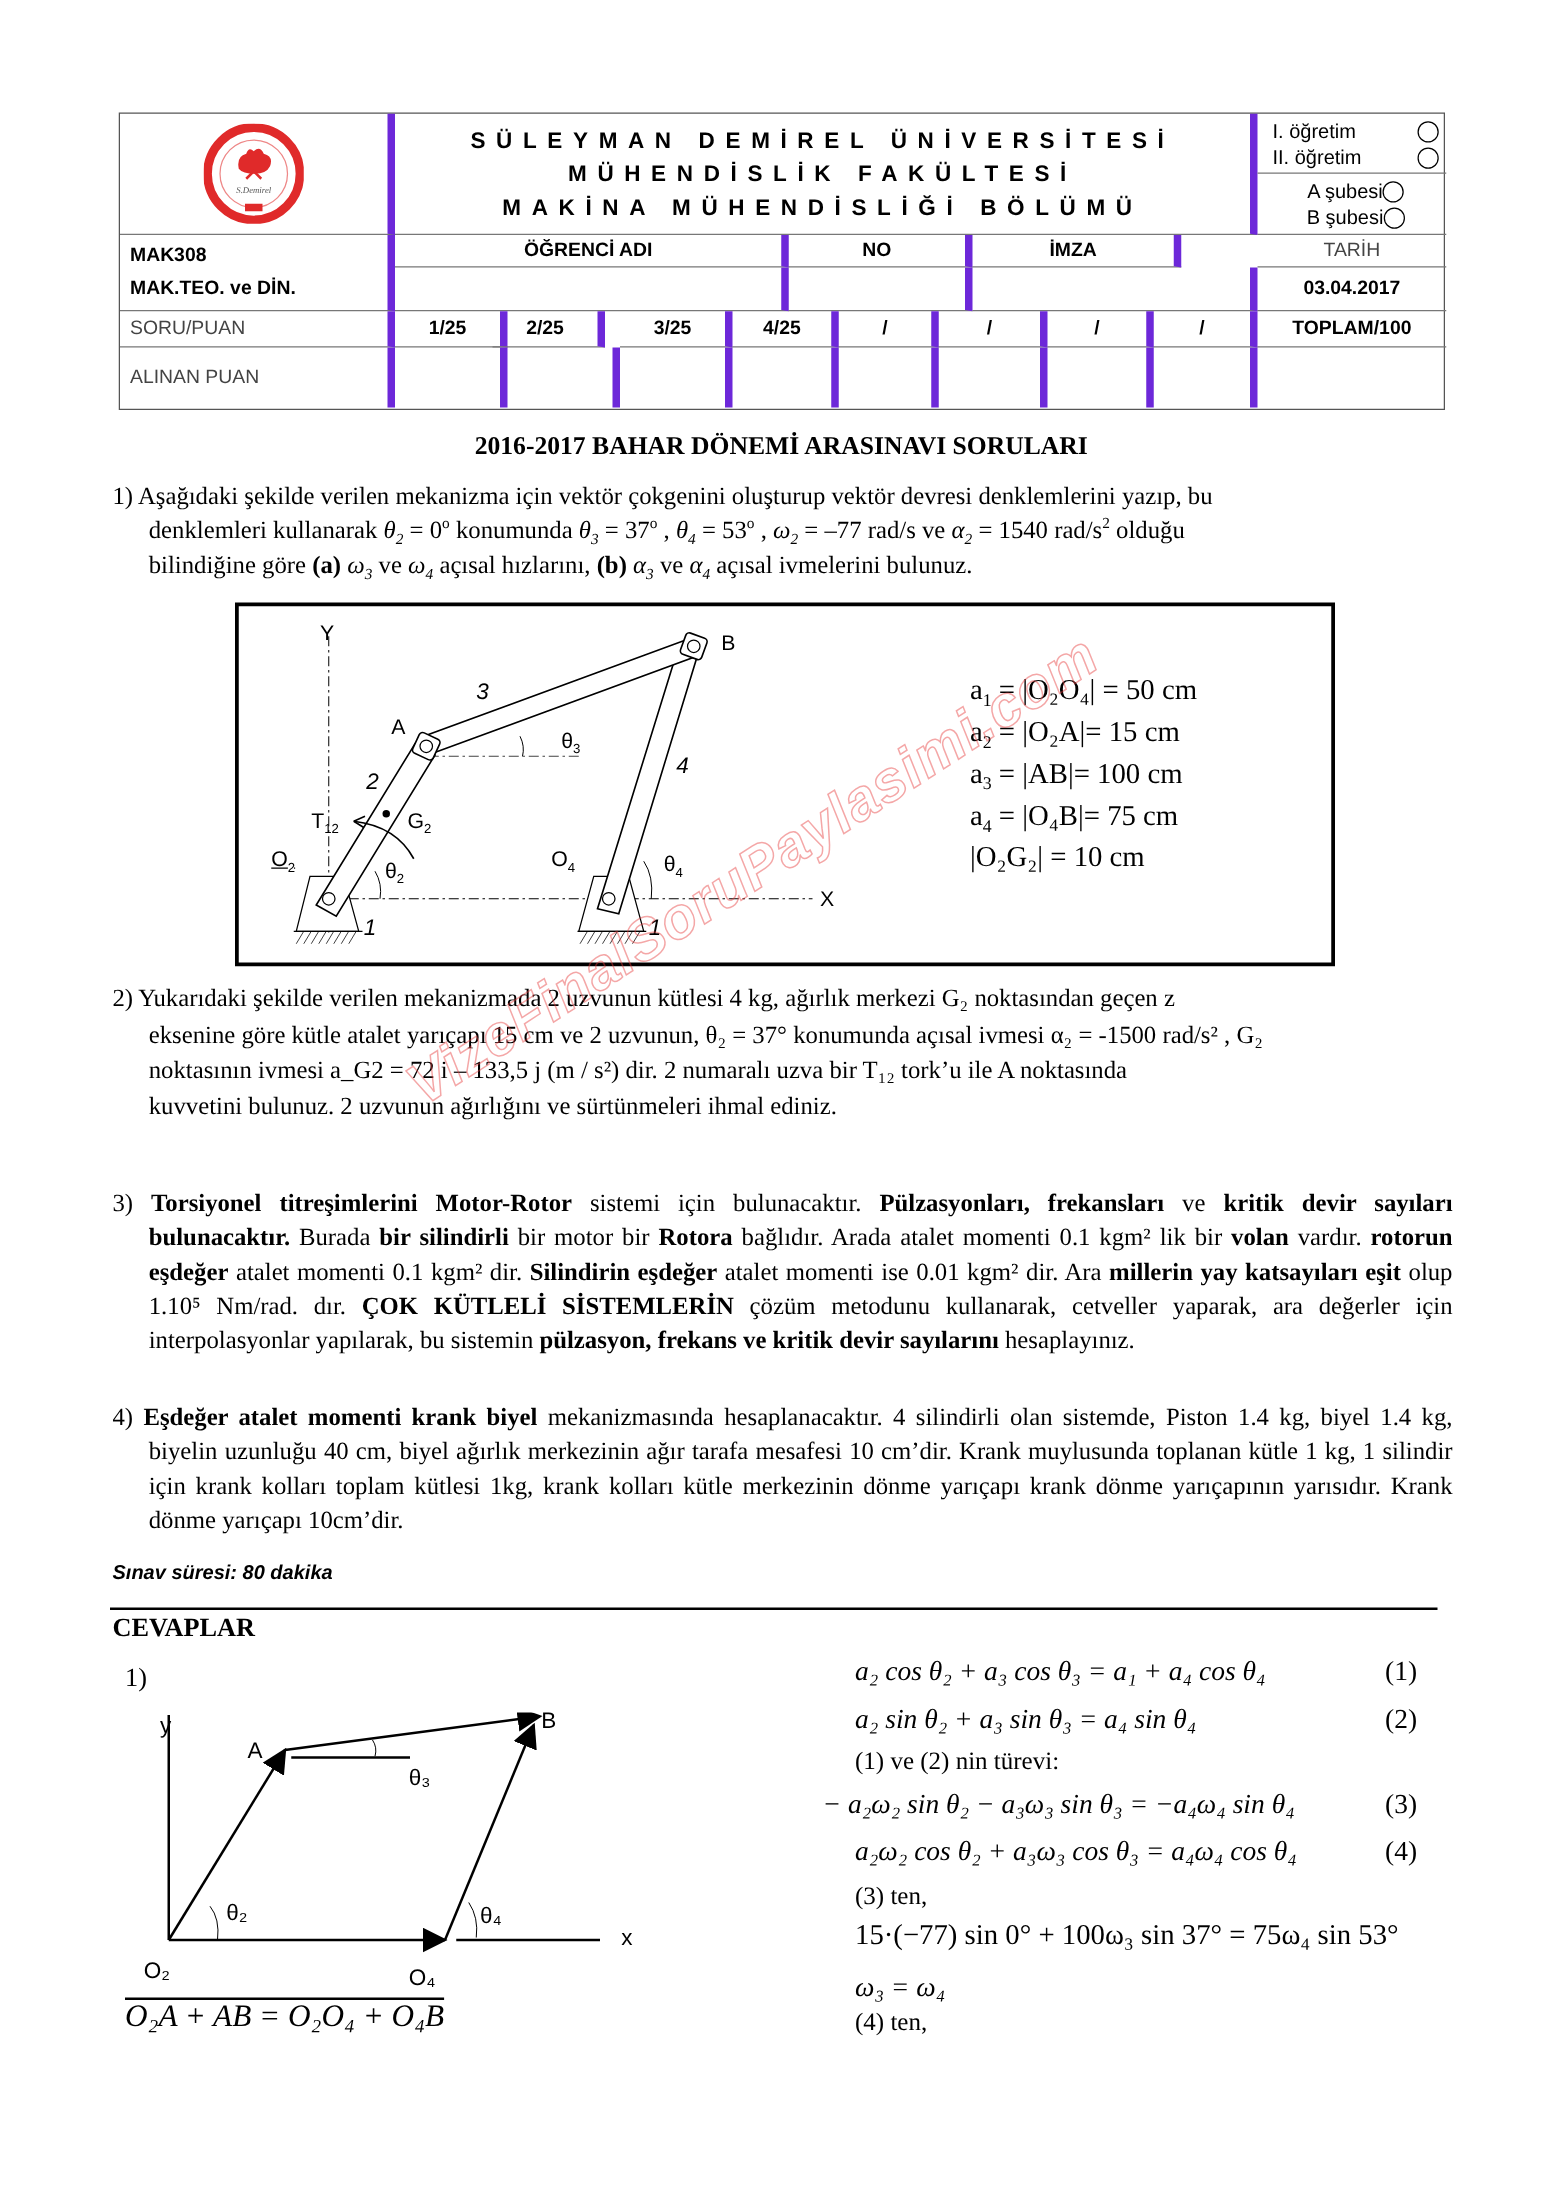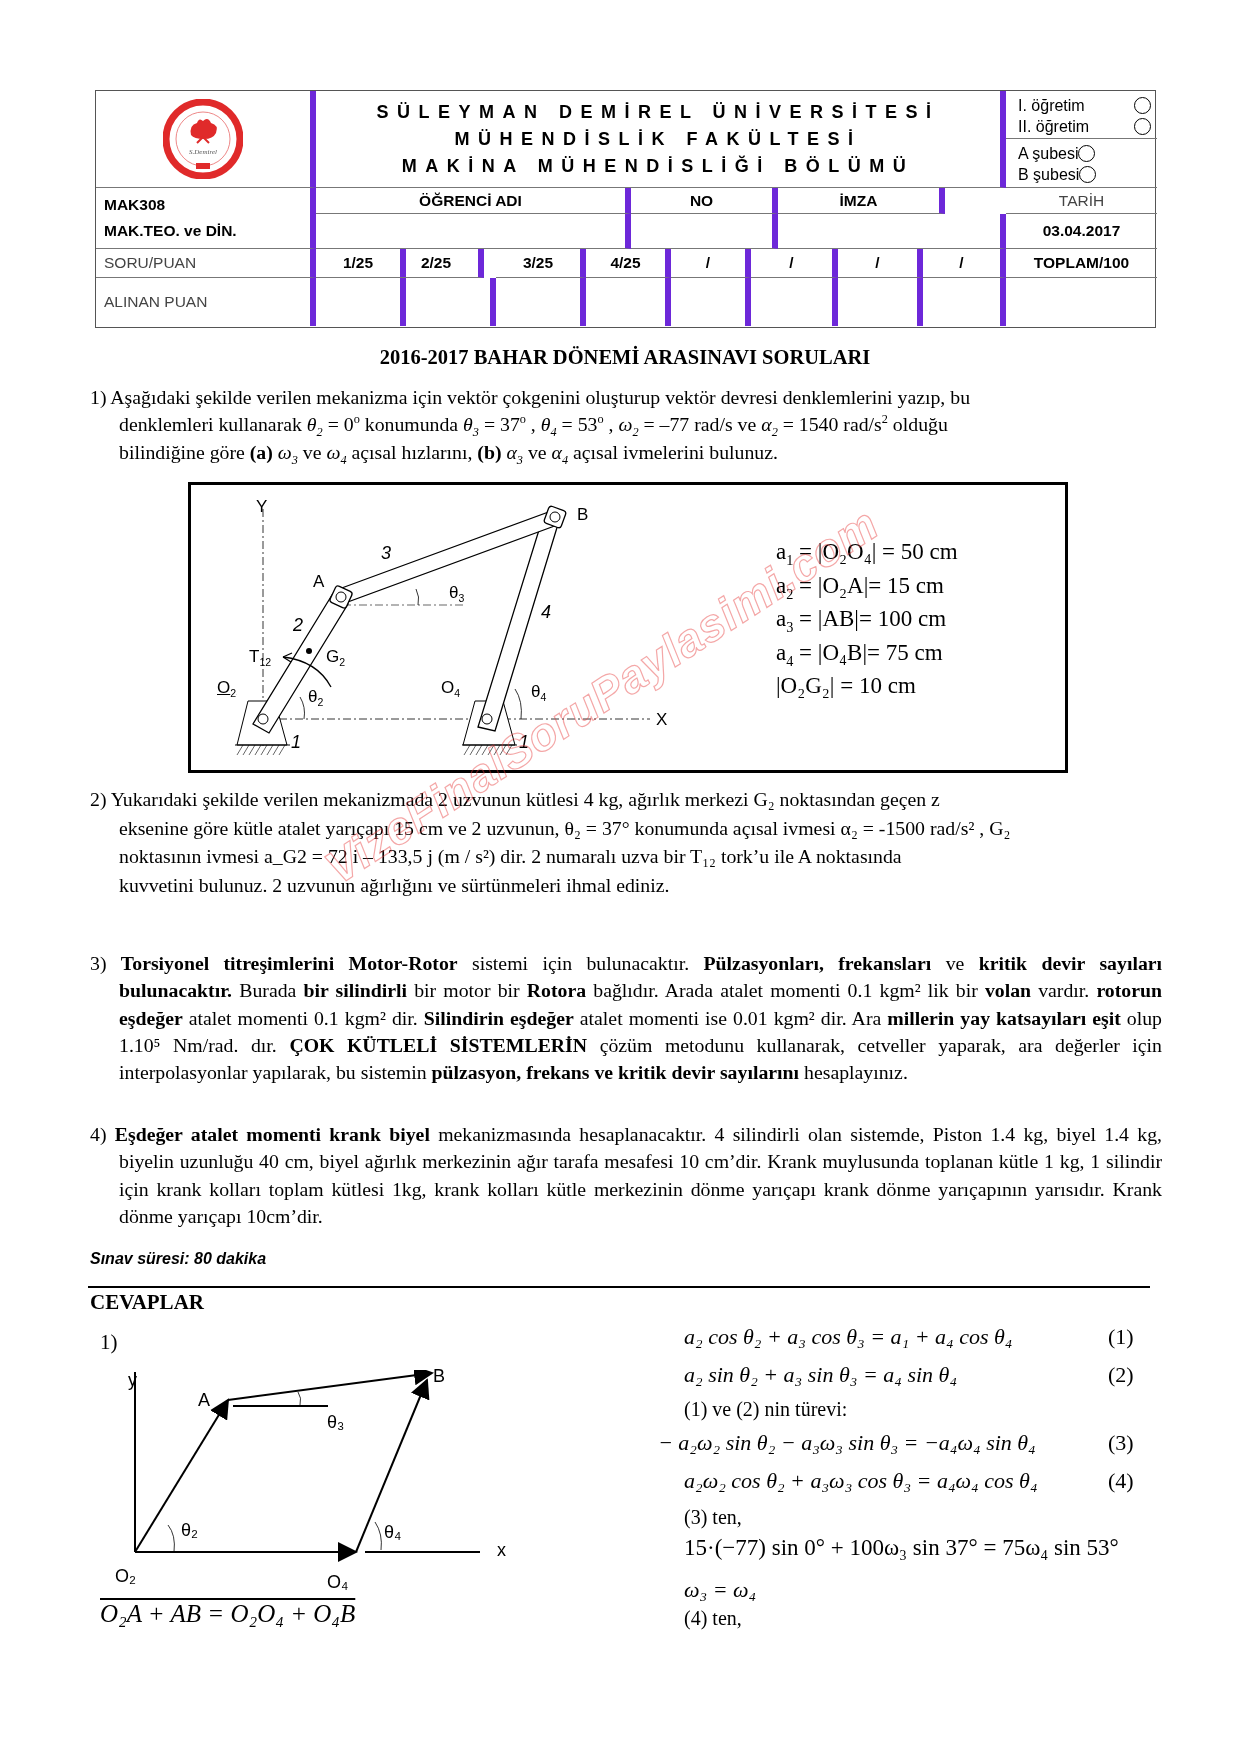--- a/index.html
+++ b/index.html
@@ -56,21 +56,21 @@
   <div class="cell" style="left:910px;top:0;width:151px;height:48px;border-right:none;flex-direction:column;align-items:stretch;padding:2px 6px 0 12px;">
     <div class="opt" style="display:flex;justify-content:space-between;align-items:center;">
       <span>I. öğretim</span>
         <span class="circ"></span>
     </div>
     <div class="opt" style="display:flex;justify-content:space-between;align-items:center;">
       <span>II. öğretim</span>
         <span class="circ"></span>
     </div>
   </div>
-  <div class="cell" style="left:910px;top:48px;width:151px;height:49px;border-right:none;flex-direction:column;align-items:flex-start;padding:2px 6px 0 12px;">
+  <div class="cell" style="left:910px;top:48px;width:151px;height:49px;border-right:none;flex-direction:column;align-items:center;padding:2px 6px 0 12px;">
     <div class="opt" style="display:flex;justify-content:space-between;align-items:center;">
       <span>A şubesi</span>
         <span class="circ"></span>
     </div>
     <div class="opt" style="display:flex;justify-content:space-between;align-items:center;">
       <span>B şubesi</span>
         <span class="circ"></span>
     </div>
   </div>
 

